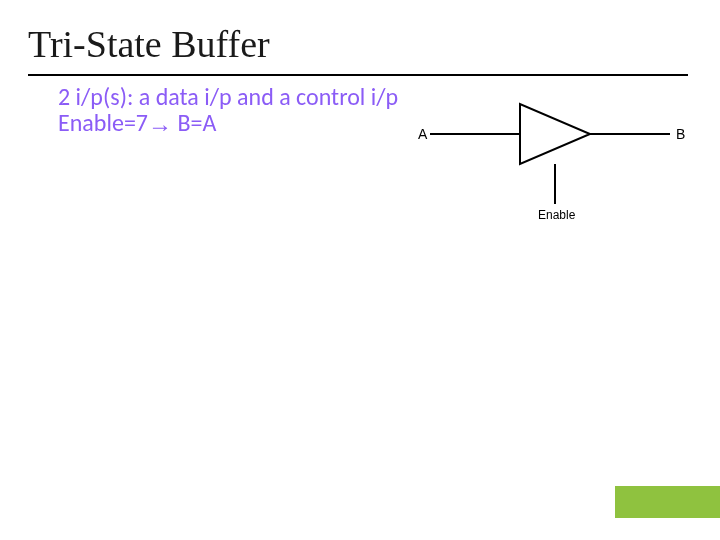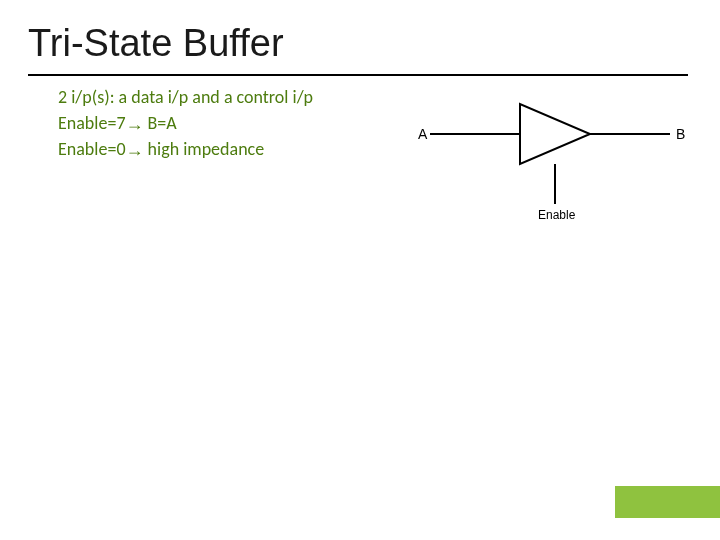--- a/index.html
+++ b/index.html
@@ -10,40 +10,40 @@
     background: #ffffff;
     font-family: "Calibri", "Segoe UI", sans-serif;
     color: #000;
     overflow: hidden;
     position: relative;
   }
   .title {
     position: absolute;
     left: 28px;
     top: 22px;
-    font-family: Liberation Sans, sans-serif;
+    font-family: Liberation Serif, serif;
     font-size: 38px;
     font-weight: 400;
     color: #1a1a1a;
   }
   .divider {
     position: absolute;
     left: 28px;
     top: 74px;
     width: 660px;
     height: 0;
     border-top: 2px solid #000;
   }
   .body-text {
     position: absolute;
     left: 58px;
     top: 84px;
-    font-size: 18px;
+    font-size: 24px;
     line-height: 26px;
-    color: #4d7c0f;
+    color: #8b5cf6;
   }
   .body-text .row { white-space: nowrap; }
   .arrow {
     display: inline-block;
     transform: translateY(1px);
     font-family: "Arial", sans-serif;
   }
   .figure {
     position: absolute;
     left: 410px;
@@ -66,23 +66,20 @@
 <div class="title">Tri-State Buffer</div>
 <div class="divider"></div>
 
 <div class="body-text">
   <div class="row">
     <span>2 i/p(s): a data i/p and a control i/p</span>
   </div>
   <div class="row">
     <span>Enable=7</span><span class="arrow">→</span><span> B=A</span>
   </div>
-  <div class="row">
-    <span>Enable=0</span><span class="arrow">→</span><span> high impedance</span>
-  </div>
 </div>
 
 <div class="figure">
   <svg viewBox="0 0 280 140" width="280" height="140">
 
     <line x1="20" y1="50" x2="110" y2="50" stroke="#000" stroke-width="2"></line>
 
     <line x1="180" y1="50" x2="260" y2="50" stroke="#000" stroke-width="2"></line>
 
     <line x1="145" y1="80" x2="145" y2="120" stroke="#000" stroke-width="2"></line>

